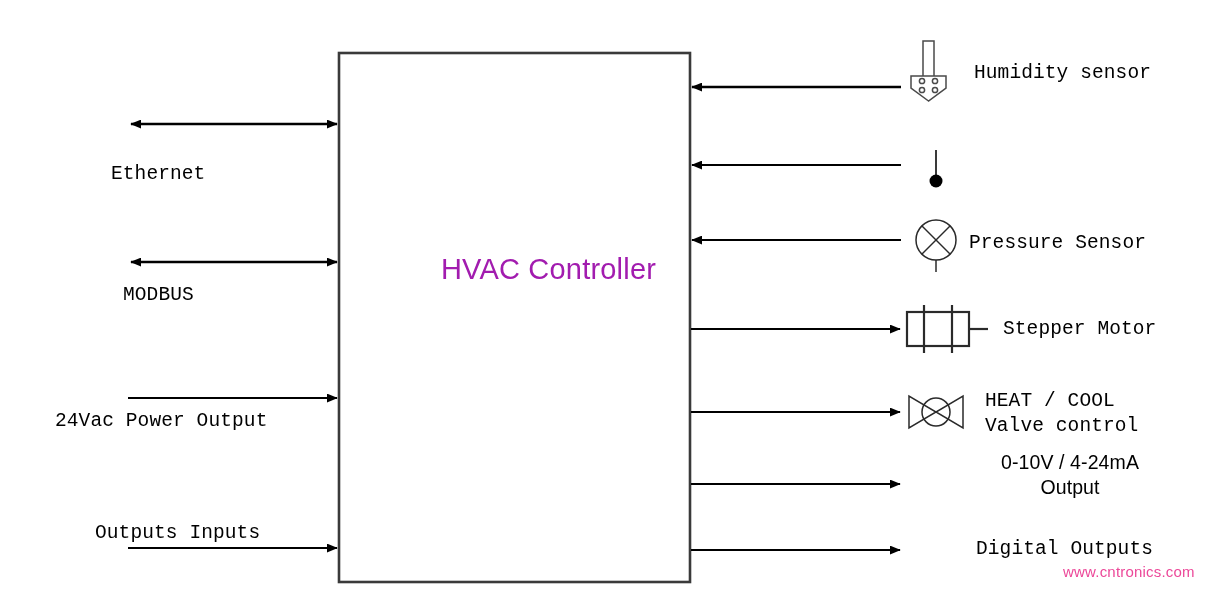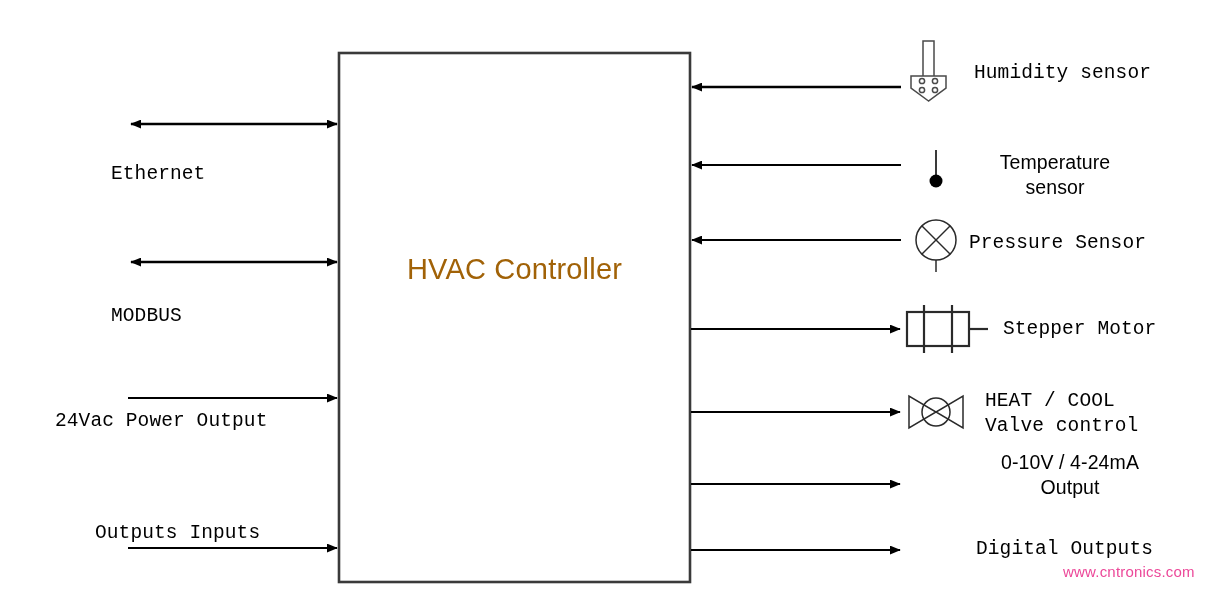--- a/index.html
+++ b/index.html
@@ -39,24 +39,25 @@
     text-align: left;
     font-family: Liberation Mono, monospace;
   }
   .lbl-center {
     text-align: center;
   }
   .ctrl-title {
     position: absolute;
     font-size: 29px;
     line-height: 34px;
-    color: #a16207;
+    color: #a21caf;
     text-align: center;
     white-space: pre;
     letter-spacing: 0.2px;
+    padding-left: 34px;
   }
   .watermark {
     position: absolute;
     font-size: 15px;
     line-height: 18px;
     color: #ec4899;
     white-space: pre;
     letter-spacing: 0.2px;
   }
 </style>
@@ -131,30 +132,28 @@
       <polygon points="909,396 909,428 936,412" fill="#ffffff"></polygon>
       <polygon points="963,396 963,428 936,412" fill="#ffffff"></polygon>
       <circle cx="936" cy="412" r="14" fill="none"></circle>
     </g>
   </svg>
 
   <div class="ctrl-title" style="left:339px; top:252px; width:351px;">HVAC Controller</div>
 
   <div class="lbl lbl-left" style="left:111px; top:162px; width:240px;">Ethernet</div>
 
-  <div class="lbl lbl-left" style="left:111px; top:283px; width:240px;margin-top:21px;">MODBUS</div>
+  <div class="lbl lbl-left" style="left:123px; top:283px; width:240px;">MODBUS</div>
 
   <div class="lbl lbl-left" style="left:55px; top:409px; width:300px;">24Vac Power Output</div>
 
   <div class="lbl lbl-left" style="left:95px; top:521px; width:260px;">Outputs Inputs</div>
 
   <div class="lbl lbl-left" style="left:974px; top:61px; width:240px;">Humidity sensor</div>
 
-  <div class="lbl lbl-center" style="left: 965px; top: 150px; width: 180px; white-space: pre-line;">Temperature
-sensor</div>
 
   <div class="lbl lbl-left" style="left:969px; top:231px; width:240px;">Pressure Sensor</div>
 
   <div class="lbl lbl-left" style="left:1003px; top:317px; width:240px;">Stepper Motor</div>
 
   <div class="lbl lbl-left" style="left: 985px; top: 389px; width: 240px; white-space: pre-line;">HEAT / COOL
 Valve control</div>
 
   <div class="lbl lbl-center" style="left: 975px; top: 450px; width: 190px; white-space: pre-line;">0-10V / 4-24mA
 Output</div>

